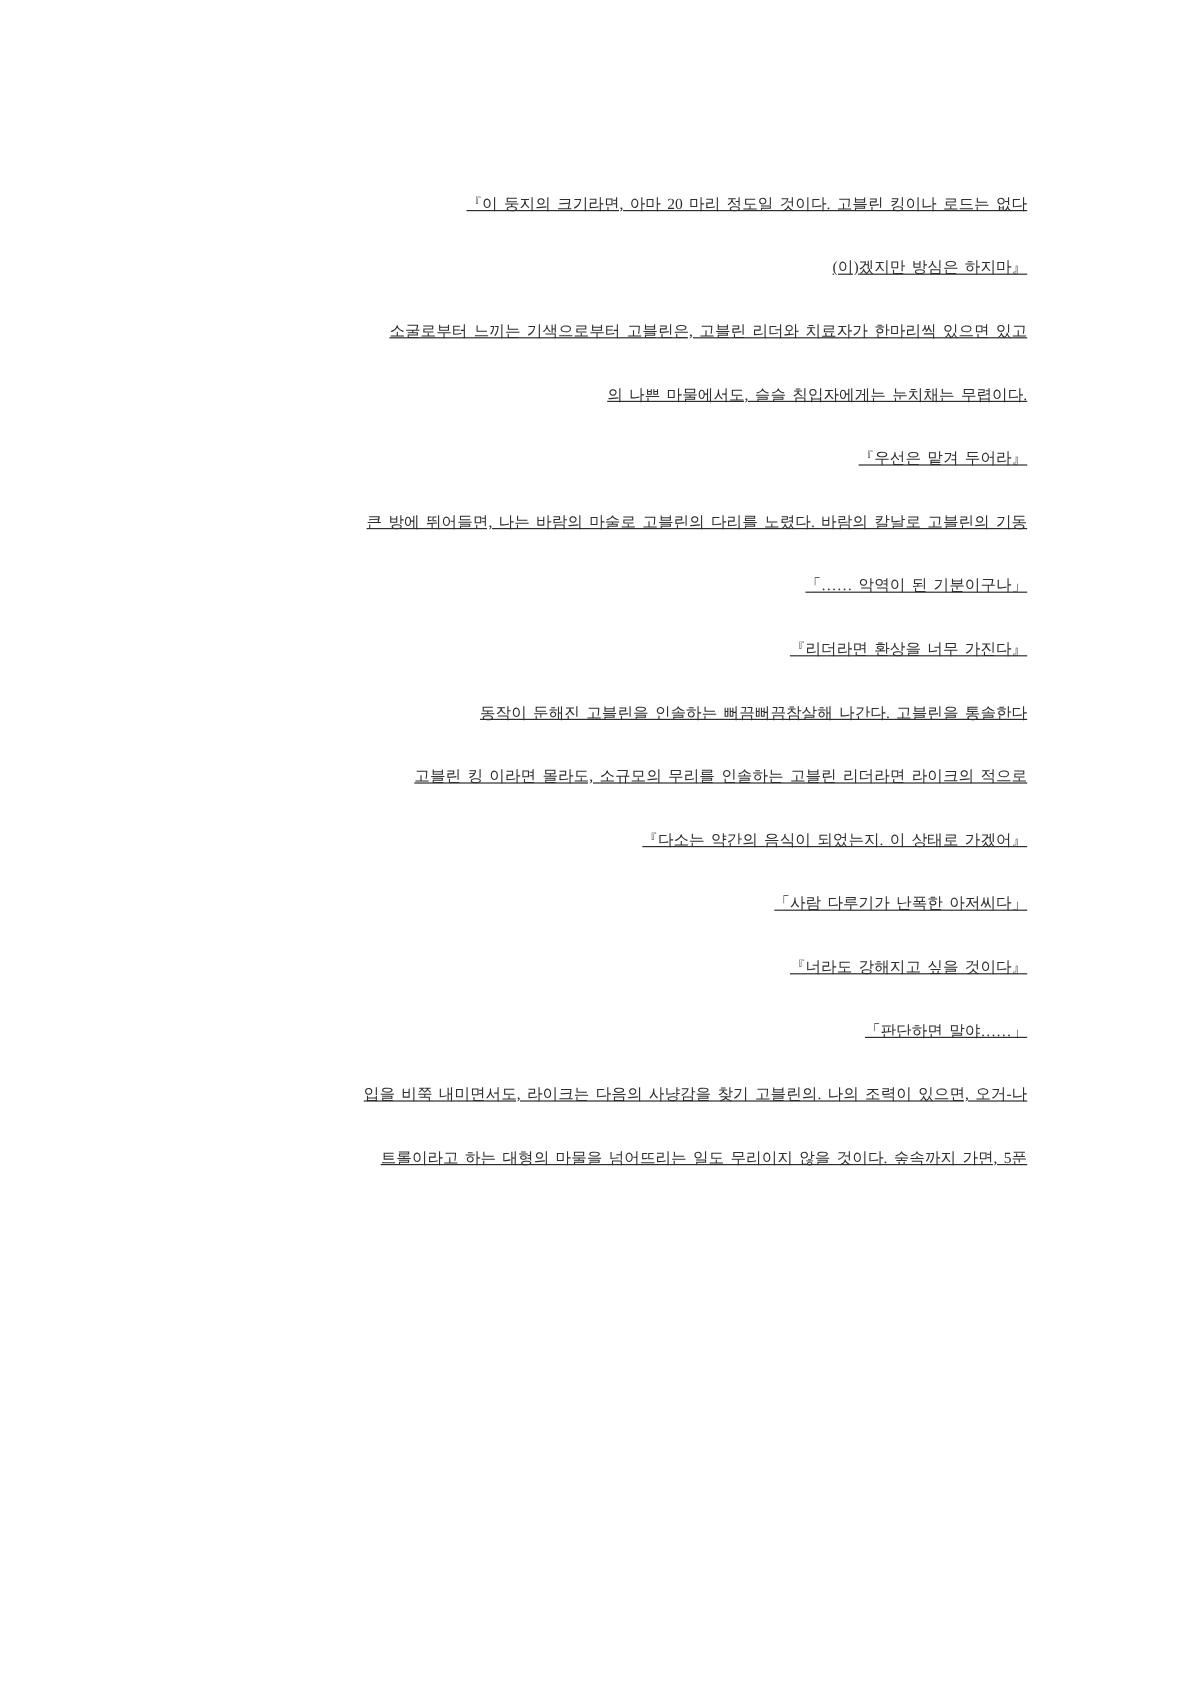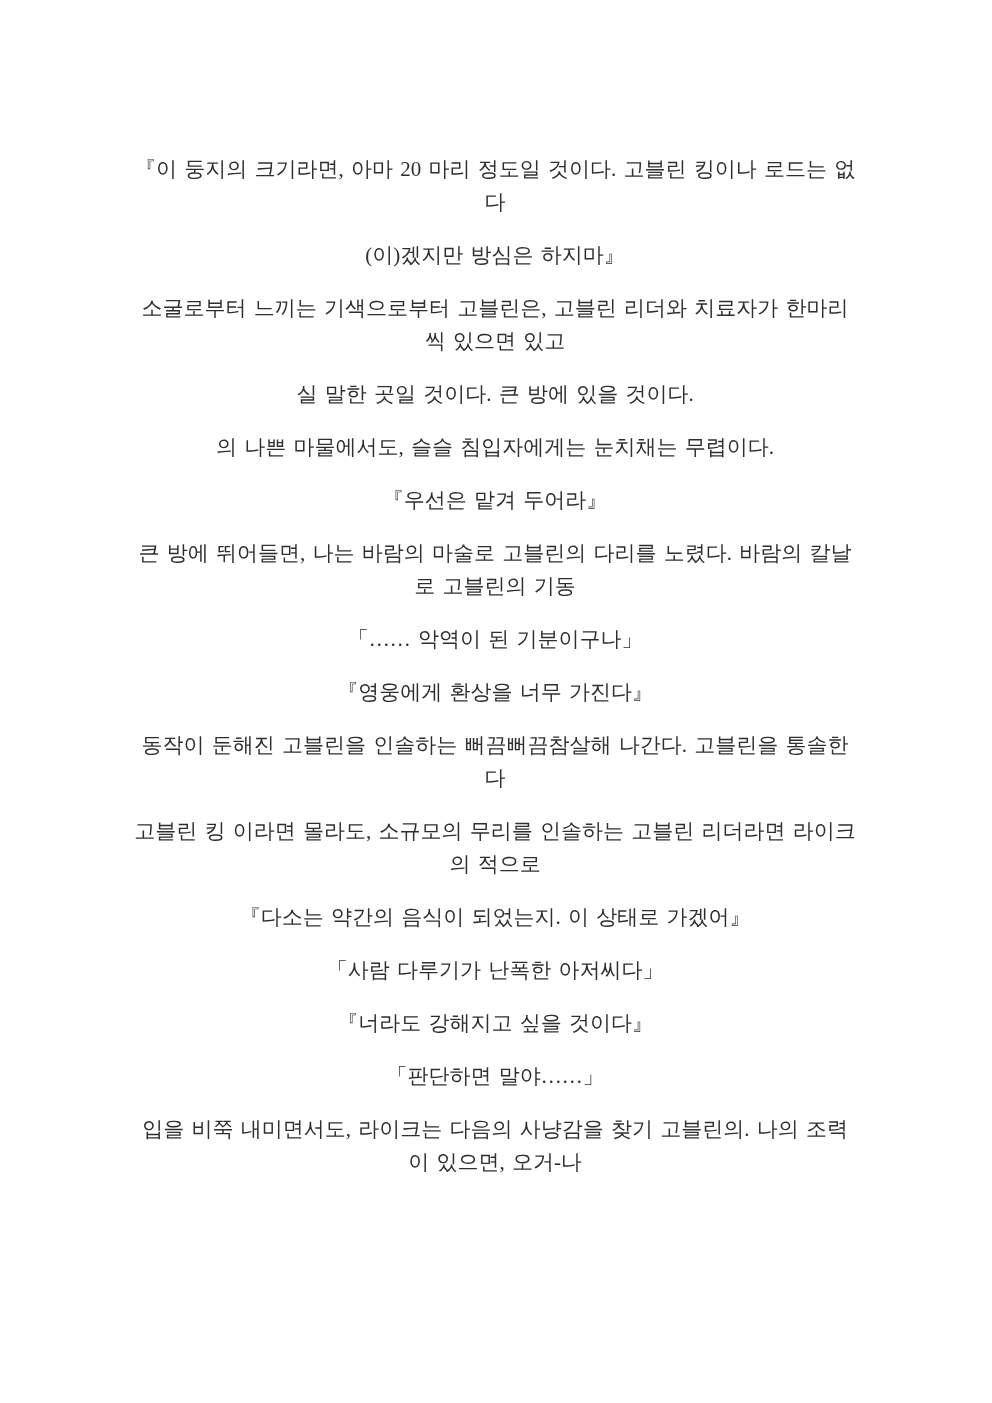--- a/index.html
+++ b/index.html
@@ -14,42 +14,43 @@
   }
   .page {
     box-sizing: border-box;
     width: 992px;
     min-height: 1403px;
     padding: 153px 136px 60px 134px;
     background: #ffffff;
   }
   .para {
     font-family: "Liberation Serif", "DejaVu Serif", serif;
-    font-size: 21px;
+    font-size: 13px;
     line-height: 33px;
     color: #2e2e2e;
     margin: 0 0 20px 0;
     word-break: break-all;
     word-spacing: 2px;
-    text-align: center;
+    text-align: right;
+    text-decoration: underline;
   }
 </style>
 </head>
 <body>
 
 <div class="page">
   <p class="para">『이 둥지의 크기라면, 아마 20 마리 정도일 것이다. 고블린 킹이나 로드는 없다</p>
   <p class="para">(이)겠지만 방심은 하지마』</p>
   <p class="para">소굴로부터 느끼는 기색으로부터 고블린은, 고블린 리더와 치료자가 한마리씩 있으면 있고</p>
-  <p class="para">실 말한 곳일 것이다. 큰 방에 있을 것이다.</p>
   <p class="para">의 나쁜 마물에서도, 슬슬 침입자에게는 눈치채는 무렵이다.</p>
   <p class="para">『우선은 맡겨 두어라』</p>
   <p class="para">큰 방에 뛰어들면, 나는 바람의 마술로 고블린의 다리를 노렸다. 바람의 칼날로 고블린의 기동</p>
   <p class="para">「…… 악역이 된 기분이구나」</p>
-  <p class="para">『영웅에게 환상을 너무 가진다』</p>
+  <p class="para">『리더라면 환상을 너무 가진다』</p>
   <p class="para">동작이 둔해진 고블린을 인솔하는 뻐끔뻐끔참살해 나간다. 고블린을 통솔한다</p>
   <p class="para">고블린 킹 이라면 몰라도, 소규모의 무리를 인솔하는 고블린 리더라면 라이크의 적으로</p>
   <p class="para">『다소는 약간의 음식이 되었는지. 이 상태로 가겠어』</p>
   <p class="para">「사람 다루기가 난폭한 아저씨다」</p>
   <p class="para">『너라도 강해지고 싶을 것이다』</p>
   <p class="para">「판단하면 말야……」</p>
   <p class="para">입을 비쭉 내미면서도, 라이크는 다음의 사냥감을 찾기 고블린의. 나의 조력이 있으면, 오거-나</p>
+  <p class="para">트롤이라고 하는 대형의 마물을 넘어뜨리는 일도 무리이지 않을 것이다. 숲속까지 가면, 5푼</p>
 </div>
 
 </body></html>

